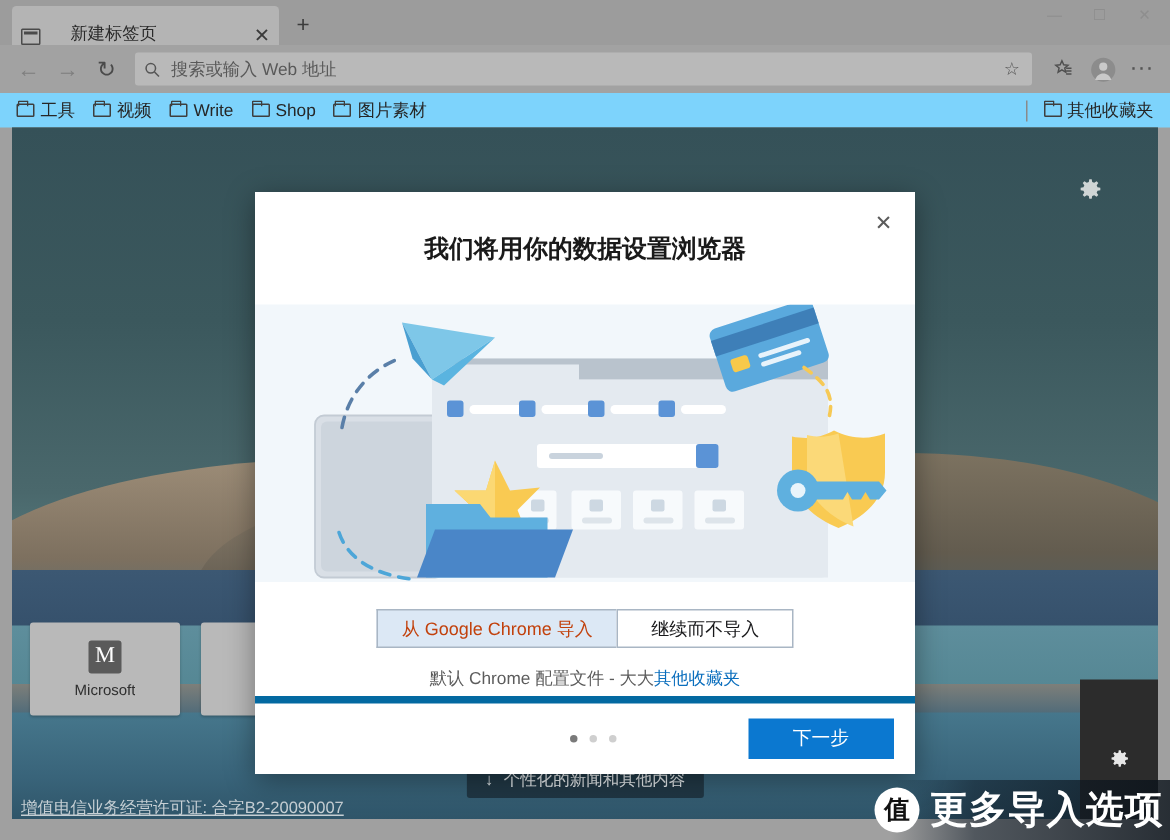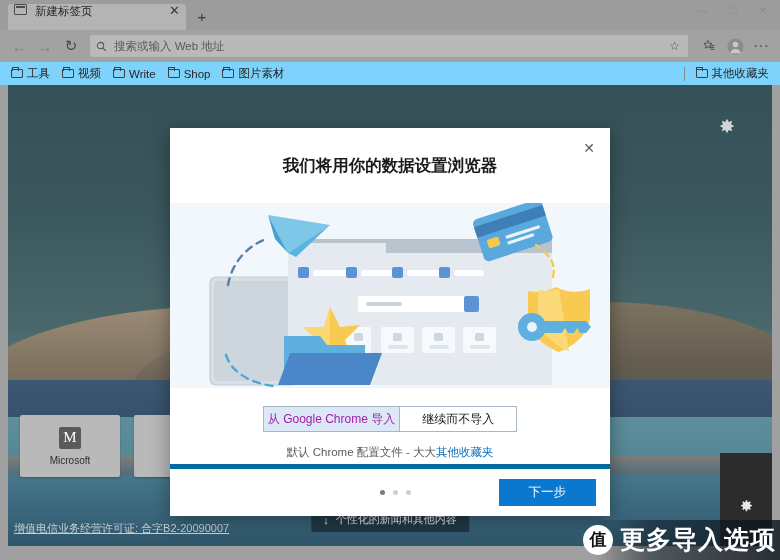--- a/index.html
+++ b/index.html
@@ -16,21 +16,21 @@
     position: absolute; left: 0; top: 0; width: 780px; height: 560px;
     background: #a0a0a0;
   }
   .titlebar {
     position: absolute; left: 0; top: 0; width: 780px; height: 30px;
     background: #9c9c9c;
   }
   .tab {
     position: absolute; left: 8px; top: 4px; width: 178px; height: 26px;
     background: #b4b4b4; border-radius: 3px 3px 0 0;
-    display: flex; align-items: flex-start; padding: 0 6px; gap: 8px;
+    display: flex; align-items: flex-end; padding: 0 6px; gap: 20px;
   }
   .tab-favicon {
     width: 13px; height: 11px; border: 1.4px solid #4a4a4a; border-radius: 1px;
     flex: 0 0 auto; position: relative;
   }
   .tab-favicon::after {
     content: ""; position: absolute; left: 1px; right: 1px; top: 1px; height: 1.5px;
     background: #4a4a4a;
   }
   .tab-title {
@@ -173,21 +173,21 @@
     content: ""; position: absolute; left: 5px; top: 5px; width: 11px; height: 13px;
     background: #ffffff; border-radius: 1px;
   }
   .news-hint {
     position: absolute; left: 50%; transform: translateX(-50%); bottom: 14px;
     background: rgba(20,30,38,.62); color: #e6eaec; font-size: 11px;
     padding: 5px 12px; border-radius: 2px; display: flex; align-items: center; gap: 7px;
     cursor: pointer; white-space: nowrap;
   }
   .legal {
-    position: absolute; left: 6px; bottom: 10px; font-size: 11px; color: #c6cfd4;
+    position: absolute; left: 6px; bottom: 0; font-size: 11px; color: #c6cfd4;
     text-decoration: underline; cursor: pointer; white-space: nowrap;
   }
   .page-settings-panel {
     position: absolute; right: 0; top: 368px; width: 52px; height: 106px;
     background: #2c2c2c; display: flex; align-items: center; justify-content: center;
     cursor: pointer;
   }
   .page-settings-panel svg { width: 15px; height: 15px; color: #e8e8e8; }
 
   
@@ -207,22 +207,22 @@
   }
   .hero {
     height: 185px; background: #f2f7fb; position: relative; overflow: hidden;
   }
   .modal-actions {
     flex: 1 1 auto; display: flex; flex-direction: column; align-items: center;
     padding-top: 18px;
   }
   .btn-group { display: flex; }
   .btn-import {
-    height: 26px; padding: 0 4px; background: #dce8f5; border: 1px solid #a9b6c4;
-    border-right: none; font-size: 12px; color: #a21caf; cursor: pointer;
+    height: 26px; padding: 0 16px; background: #dce8f5; border: 1px solid #a9b6c4;
+    border-right: none; font-size: 12px; color: #c2410c; cursor: pointer;
     display: flex; align-items: center;
   }
   .btn-skip {
     height: 26px; padding: 0 22px; background: #ffffff; border: 1px solid #a9b6c4;
     font-size: 12px; color: #18181a; cursor: pointer; display: flex; align-items: center;
   }
   .sub-row {
     margin-top: 13px; display: flex; align-items: center; font-size: 11.5px;
   }
   .profile-text { color: #5c5c5c; }

